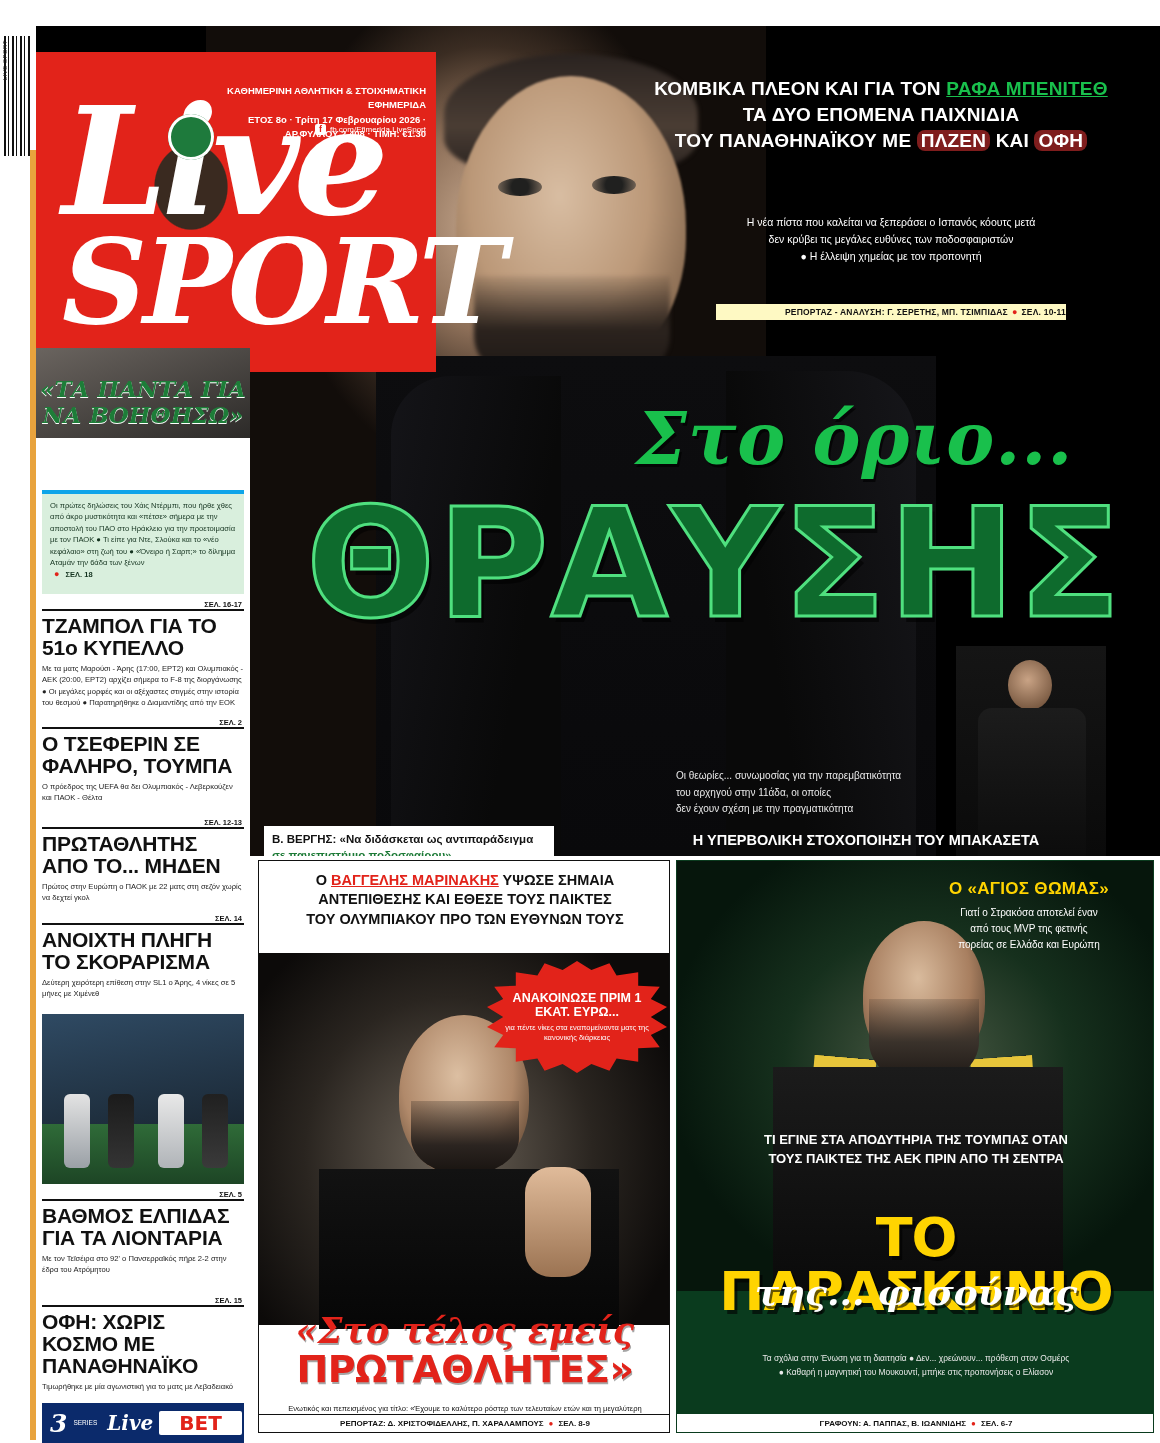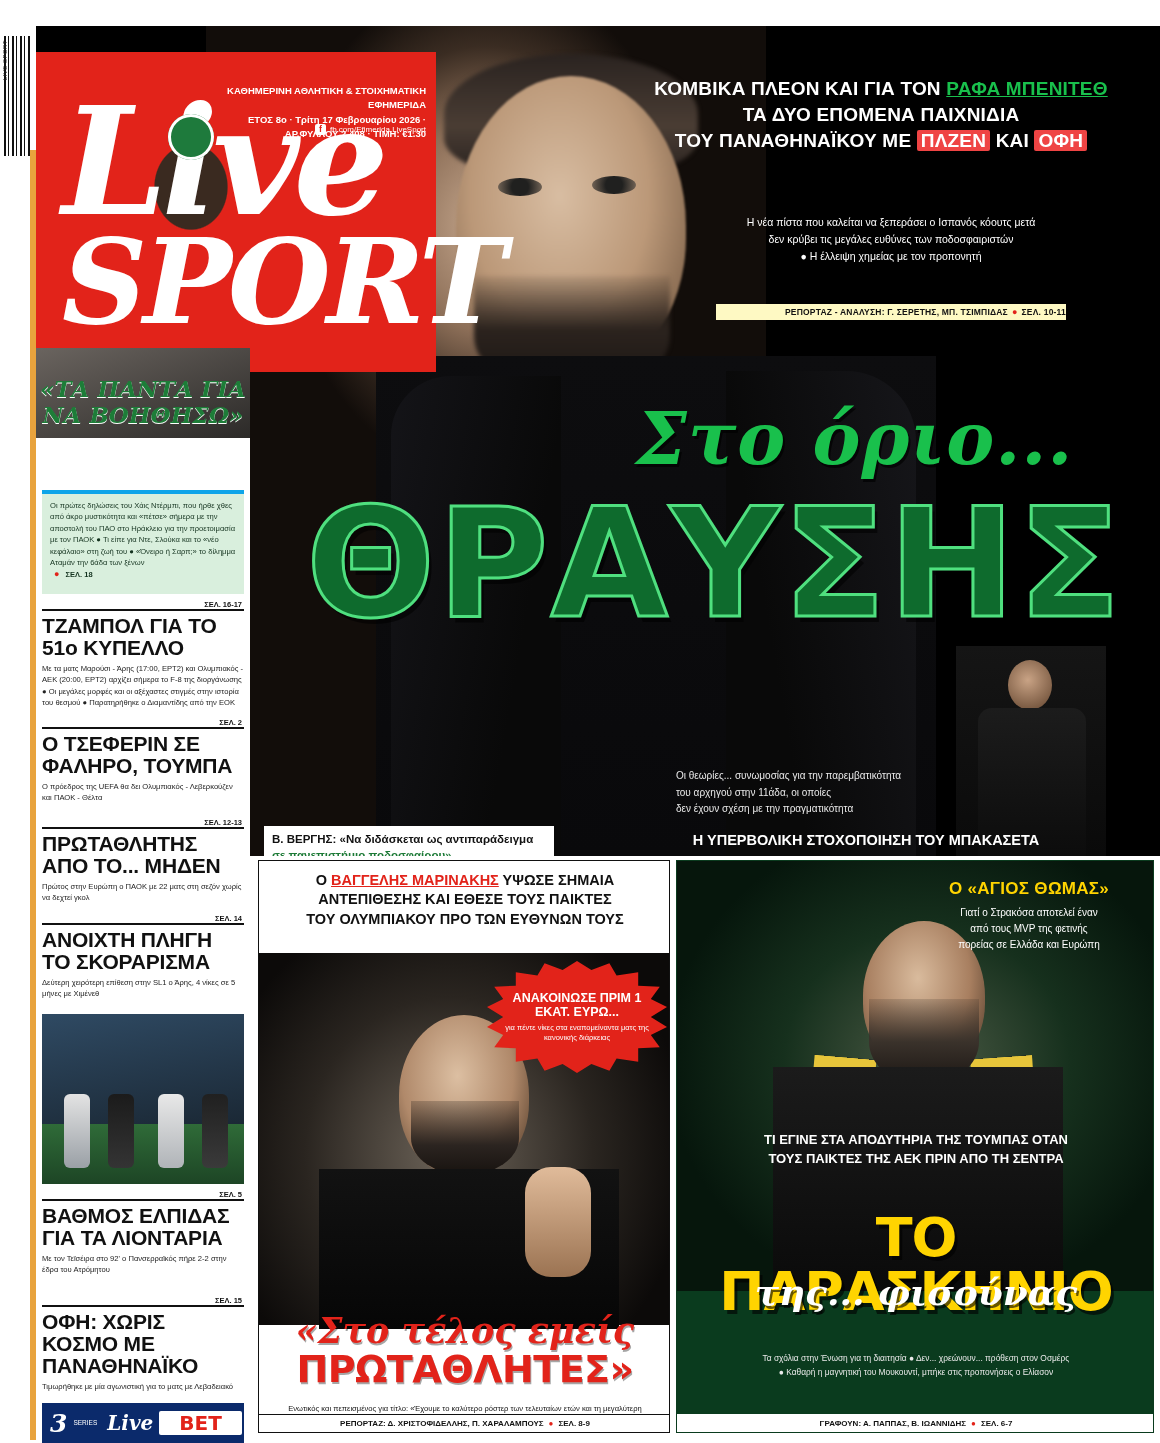--- a/index.html
+++ b/index.html
@@ -128,21 +128,21 @@
     background: radial-gradient(circle at 35% 32%, #e8863a, #b4521c 70%, #7d3610 100%);
   }
 
   
   .tr-head {
     position: absolute; left: 610px; top: 50px; width: 470px;
     color: #fff; text-align: center;
     font-size: 19px; font-weight: bold; line-height: 1.38; letter-spacing: .2px;
   }
   .hl-box {
-    background: #ef4444; color: #fff; padding: 0 4px; border-radius: 2px;
+    background: #7f1d1d; color: #fff; padding: 0 4px; border-radius: 8px;
   }
   .tr-sub {
     position: absolute; left: 640px; top: 188px; width: 430px;
     color: #fff; text-align: center; font-size: 10.5px; line-height: 1.62;
   }
   .tr-credit {
     position: absolute; left: 680px; top: 278px; width: 350px; height: 16px;
     background: #fef9c3; color: #111; font-size: 8.5px; font-weight: bold;
     display: flex; align-items: center; justify-content: flex-end; letter-spacing: .2px;
   }

